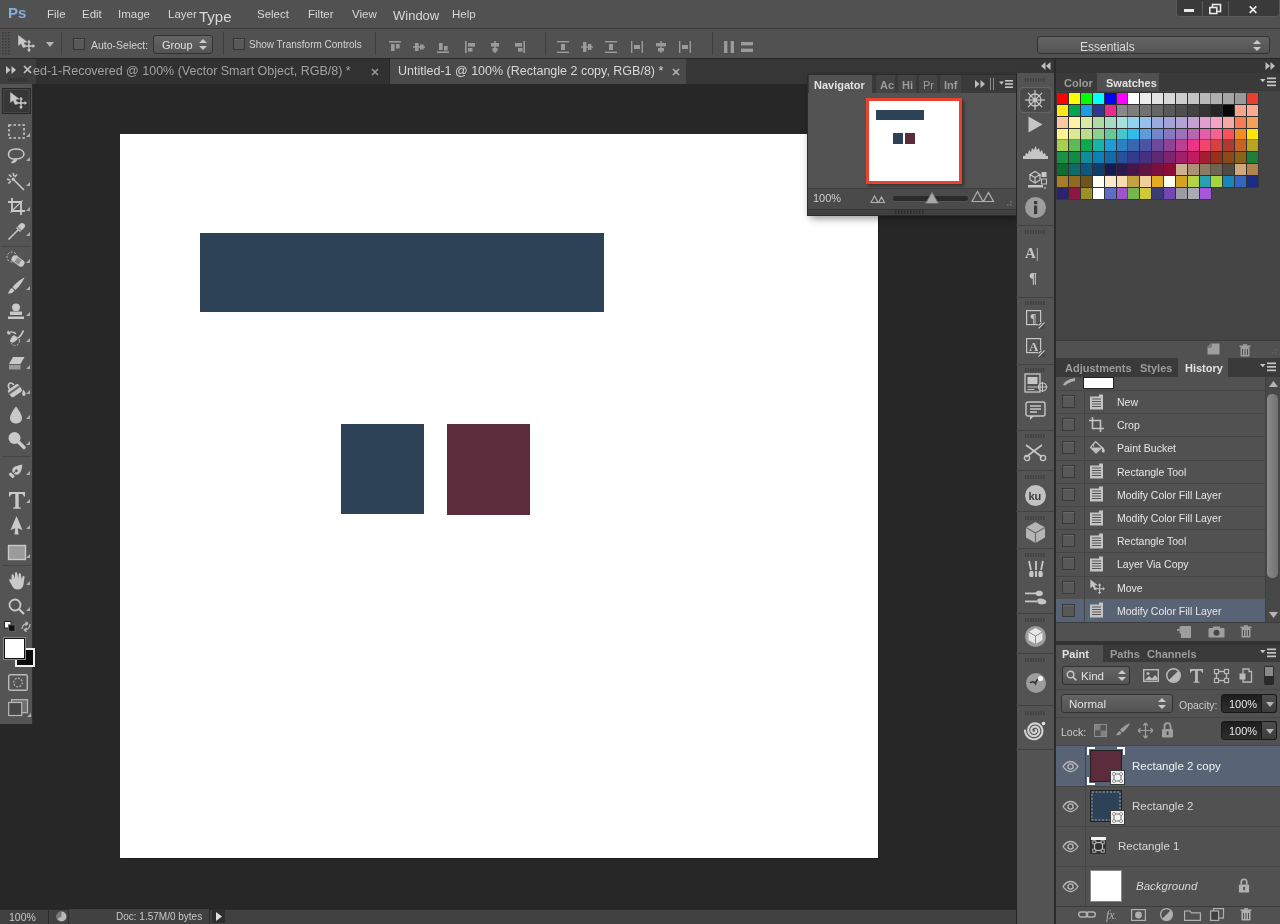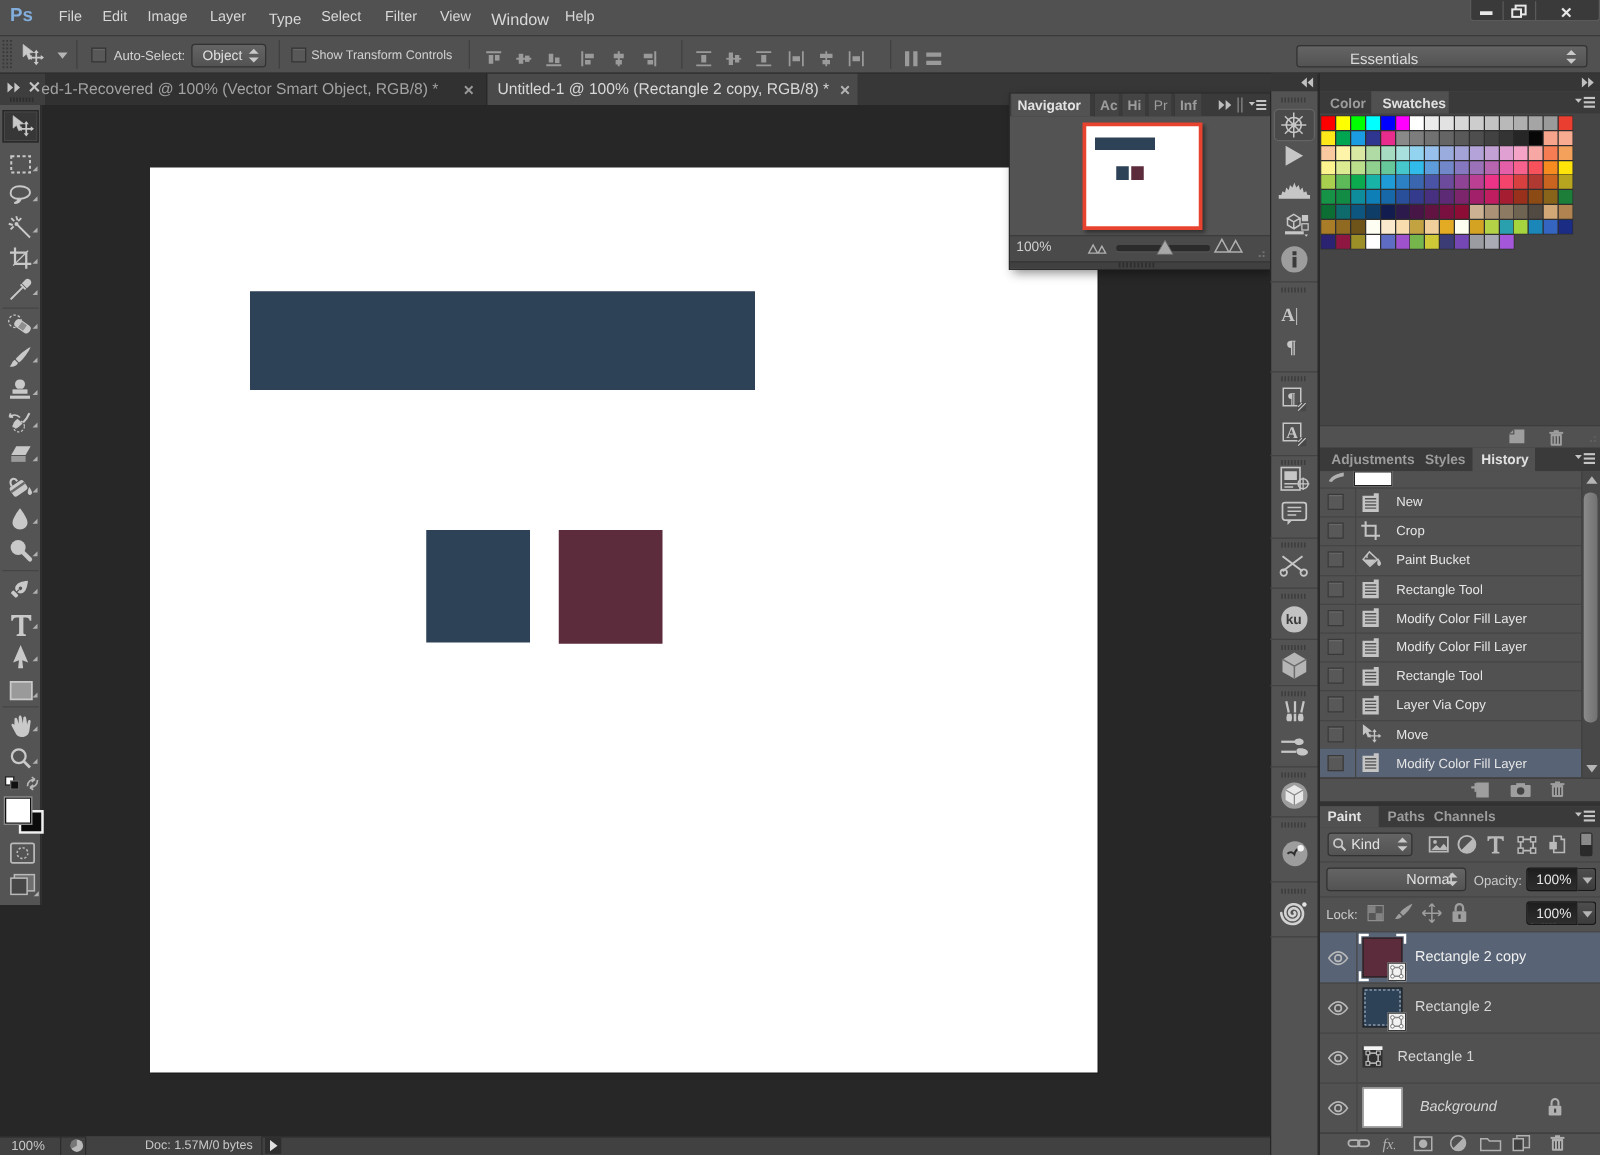--- a/index.html
+++ b/index.html
@@ -8,21 +8,21 @@
 .tx{position:absolute;white-space:nowrap;color:#d2d2d2;font-size:11px;line-height:1}
 svg{position:absolute;overflow:visible}
 </style></head><body>
 
 <div class="ab" style="left:0;top:0;width:1280px;height:28px;background:#515151"></div>
 <div class="tx" style="left:8px;top:5px;font-size:15px;font-weight:bold;color:#82aede;letter-spacing:0px">Ps</div>
 <div class="tx" style="left:47px;top:9px;font-size:11.5px;color:#d8d8d8">File</div>
 <div class="tx" style="left:82px;top:9px;font-size:11.5px;color:#d8d8d8">Edit</div>
 <div class="tx" style="left:118px;top:9px;font-size:11.5px;color:#d8d8d8">Image</div>
 <div class="tx" style="left:168px;top:9px;font-size:11.5px;color:#d8d8d8">Layer</div>
-<div class="tx" style="left:215px;top:9px;font-size:12px;color:#d8d8d8">Type</div>
+<div class="tx" style="left:199px;top:9px;font-size:15px;color:#d8d8d8">Type</div>
 <div class="tx" style="left:257px;top:9px;font-size:11.5px;color:#d8d8d8">Select</div>
 <div class="tx" style="left:308px;top:9px;font-size:11.5px;color:#d8d8d8">Filter</div>
 <div class="tx" style="left:352px;top:9px;font-size:11.5px;color:#d8d8d8">View</div>
 <div class="tx" style="left:393px;top:9px;font-size:13px;color:#d8d8d8">Window</div>
 <div class="tx" style="left:452px;top:9px;font-size:11.5px;color:#d8d8d8">Help</div>
 <div class="ab" style="left:1176px;top:0;width:104px;height:17px;background:#3a3a3a;border:1px solid #5a5a5a;border-top:none;border-radius:0 0 3px 3px;box-sizing:border-box"></div>
 <div class="ab" style="left:1202px;top:1px;width:1px;height:15px;background:#5a5a5a"></div>
 <div class="ab" style="left:1228px;top:1px;width:1px;height:15px;background:#5a5a5a"></div>
 <div class="ab" style="left:1184px;top:9px;width:10px;height:3px;background:#e8e8e8"></div>
 <svg style="left:1209px;top:3px" width="13" height="12" viewBox="0 0 13 12">
@@ -62,21 +62,21 @@
     <path d="M12 6 v10 M7 11 h10" stroke="#c9c9c9" stroke-width="1.4"></path>
     <path d="M12 4.8 L10 7.4 L14 7.4 Z M12 17.2 L10 14.6 L14 14.6 Z M5.8 11 L8.4 9 L8.4 13 Z M18.2 11 L15.6 9 L15.6 13 Z" fill="#c9c9c9"></path>
   </svg>
 <svg style="left:46px;top:42px" width="8" height="5" viewBox="0 0 8 5">
     <path d="M0 0 h8 l-4 5 z" fill="#b5b5b5"></path>
   </svg>
 <div class="ab" style="left:61px;top:32px;width:1px;height:23px;background:#404040"></div>
 <div class="ab" style="left:73px;top:38px;width:12px;height:12px;background:#585858;border:1px solid #333;box-shadow:inset 0 1px 0 #666;box-sizing:border-box"></div>
 <div class="tx" style="left:91px;top:40px;font-size:10.5px">Auto-Select:</div>
 <div class="ab" style="left:153px;top:35px;width:60px;height:19px;background:linear-gradient(#646464,#535353);border:1px solid #323232;border-radius:3px;box-sizing:border-box"></div>
-<div class="tx" style="left:162px;top:40px;font-size:11px;color:#e0e0e0">Object</div>
+<div class="tx" style="left:162px;top:40px;font-size:11px;color:#e0e0e0">Group</div>
 <svg style="left:199px;top:39px" width="8" height="11" viewBox="0 0 8 11">
     <path d="M0 4 L4 0 L8 4 Z M0 7 L8 7 L4 11 Z" fill="#c9c9c9"></path>
   </svg>
 <div class="ab" style="left:223px;top:32px;width:1px;height:23px;background:#404040"></div>
 <div class="ab" style="left:233px;top:38px;width:12px;height:12px;background:#585858;border:1px solid #333;box-shadow:inset 0 1px 0 #666;box-sizing:border-box"></div>
 <div class="tx" style="left:249px;top:40px;font-size:10px">Show Transform Controls</div>
 <div class="ab" style="left:375px;top:32px;width:1px;height:23px;background:#404040"></div>
 <svg style="left:388px;top:40px" width="14" height="14" viewBox="0 0 14 14" fill="#9a9a9a">
     <rect x="1" y="1" width="12" height="1.6"></rect>
     <rect x="3" y="4" width="3.6" height="7"></rect>
@@ -1015,21 +1015,21 @@
     <rect x="10.5" y="9.5" width="4" height="4" fill="#454545" stroke="#b9b9b9" stroke-width="1.2"></rect>
   </svg>
 <svg style="left:1238px;top:668px" width="15" height="15" viewBox="0 0 15 15">
     <path d="M5 1 L11 1 L11 3.5 L13.5 3.5 L13.5 14 L5 14 Z" fill="none" stroke="#b9b9b9" stroke-width="1.3"></path>
     <rect x="1.5" y="5.5" width="6" height="6" fill="#b9b9b9"></rect>
   </svg>
 <div class="ab" style="left:1264px;top:666px;width:10px;height:19px;background:#2a2a2a;border-radius:2px"></div>
 <div class="ab" style="left:1265px;top:667px;width:8px;height:9px;background:#8a8a8a"></div>
 <div class="ab" style="left:1056px;top:689px;width:224px;height:1px;background:#454545"></div>
 <div class="ab" style="left:1061px;top:694px;width:112px;height:19px;background:linear-gradient(#646464,#535353);border:1px solid #323232;border-radius:3px;box-sizing:border-box"></div>
-<div class="tx" style="left:1125px;top:699px;font-size:11.5px;color:#e0e0e0">Normal</div>
+<div class="tx" style="left:1069px;top:699px;font-size:11.5px;color:#e0e0e0">Normal</div>
 <svg style="left:1158px;top:698px" width="8" height="11" viewBox="0 0 8 11">
     <path d="M0 4 L4 0 L8 4 Z M0 7 L8 7 L4 11 Z" fill="#c9c9c9"></path>
   </svg>
 <div class="tx" style="left:1179px;top:700px;font-size:10.5px;color:#cbcbcb">Opacity:</div>
 <div class="ab" style="left:1221px;top:694px;width:41px;height:19px;background:linear-gradient(#1d1d1d,#2e2e2e);border:1px solid #181818;border-radius:3px 0 0 3px;box-sizing:border-box"></div>
 <div class="ab" style="left:1262px;top:694px;width:15px;height:19px;background:linear-gradient(#4e4e4e,#3c3c3c);border:1px solid #181818;border-left:none;border-radius:0 3px 3px 0;box-sizing:border-box"></div>
 <svg style="left:1266px;top:702px" width="8" height="5" viewBox="0 0 8 5">
     <path d="M0 0 h8 l-4 5 z" fill="#b5b5b5"></path>
   </svg>
 <div class="tx" style="left:1229px;top:699px;font-size:11px;color:#e6e6e6">100%</div>

